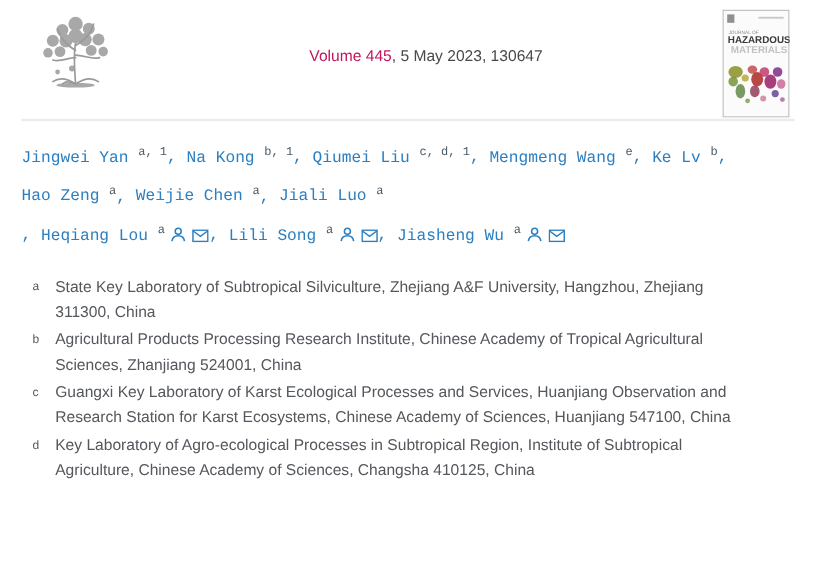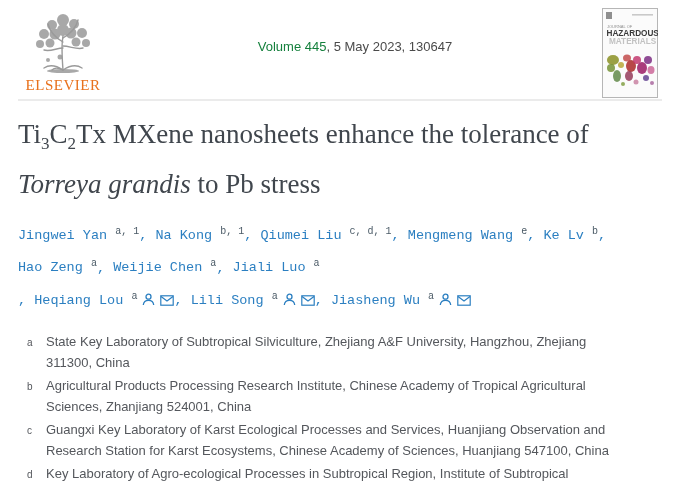--- a/index.html
+++ b/index.html
@@ -21,21 +21,21 @@
   .logo-word {
     font-family: "Liberation Serif", serif;
     color: #e8711c; font-size: 15px; letter-spacing: 0.5px; margin-top: 1px;
   }
   .head-center { flex: 1 1 auto; text-align: center; padding-top: 22px; }
   .journal-title {
     font-size: 20px; color: #333; font-weight: 400; text-decoration: none;
     cursor: pointer;
   }
   .vol-line { margin-top: 9px; font-size: 13px; color: #4a4a4a; }
-  .vol-link { color: #15803d; text-decoration: none; cursor: pointer; text-align: center; }
+  .vol-link { color: #be185d; text-decoration: none; cursor: pointer; text-align: center; }
   .cover { flex: 0 0 auto; width: 60px; height: 90px; cursor: pointer; }
 
   
   .rule { margin: 0 18px; border: 0; height: 2px; background: #ebebeb; }
 
   
   .content { padding: 0 18px; }
   .art-title {
     margin-top: 13px;
     font-family: "Liberation Serif", serif;
@@ -94,21 +94,20 @@
           <circle cx="33" cy="22" r="6"></circle>
           <circle cx="10" cy="36" r="4"></circle>
           <circle cx="56" cy="35" r="4"></circle>
           <circle cx="20" cy="35" r="4.5"></circle>
           <circle cx="46" cy="34" r="4.5"></circle>
           <circle cx="30" cy="49" r="2.5"></circle>
           <circle cx="18" cy="52" r="2"></circle>
           <ellipse cx="33" cy="63" rx="16" ry="2"></ellipse>
         </g>
       </svg>
-      <div class="logo-word">ELSEVIER</div>
     </div>
 
     <div class="head-center">
       <div class="vol-line">
         <a class="vol-link">Volume 445</a><span>, 5 May 2023, 130647</span>
       </div>
     </div>
 
     <div class="cover">
       <svg width="56" height="90" viewBox="0 0 56 90">
@@ -138,21 +137,20 @@
           <ellipse cx="50" cy="75" rx="2" ry="2" fill="#9a4a8c" opacity="0.7"></ellipse>
         </g>
       </svg>
     </div>
   </div>
 
   <hr class="rule">
 
   <div class="content">
 
-    <h1 class="art-title"><span>Ti</span><sub>3</sub><span>C</span><sub>2</sub><span>Tx MXene nanosheets enhance the tolerance of </span><span class="sp-italic">Torreya grandis</span><span> to Pb stress</span></h1>
 
     <div class="authors"><a class="author">Jingwei Yan <sup>a, 1</sup></a><span class="sep">, </span><a class="author">Na Kong <sup>b, 1</sup></a><span class="sep">, </span><a class="author">Qiumei Liu <sup>c, d, 1</sup></a><span class="sep">, </span><a class="author">Mengmeng Wang <sup>e</sup></a><span class="sep">, </span><a class="author">Ke Lv <sup>b</sup></a><span class="sep">, </span><a class="author">Hao Zeng <sup>a</sup></a><span class="sep">, </span><a class="author">Weijie Chen <sup>a</sup></a><span class="sep">, </span><a class="author">Jiali Luo <sup>a</sup></a><br><span class="sep">, </span><a class="author">Heqiang Lou <sup>a</sup></a><svg class="a-icon" width="13" height="13" viewBox="0 0 13 13">
           <g fill="none" stroke="#2b7fc1" stroke-width="1.3">
             <circle cx="6.5" cy="3.7" r="2.5"></circle>
             <path d="M1.3 12 C1.6 8.9 3.7 7.4 6.5 7.4 C9.3 7.4 11.4 8.9 11.7 12"></path>
           </g>
         </svg><svg class="a-icon" width="14" height="11" viewBox="0 0 14 11">
           <g fill="none" stroke="#2b7fc1" stroke-width="1.2">
             <rect x="0.8" y="0.8" width="12.4" height="9.4"></rect>
             <path d="M1 1.5 L7 6 L13 1.5"></path>

